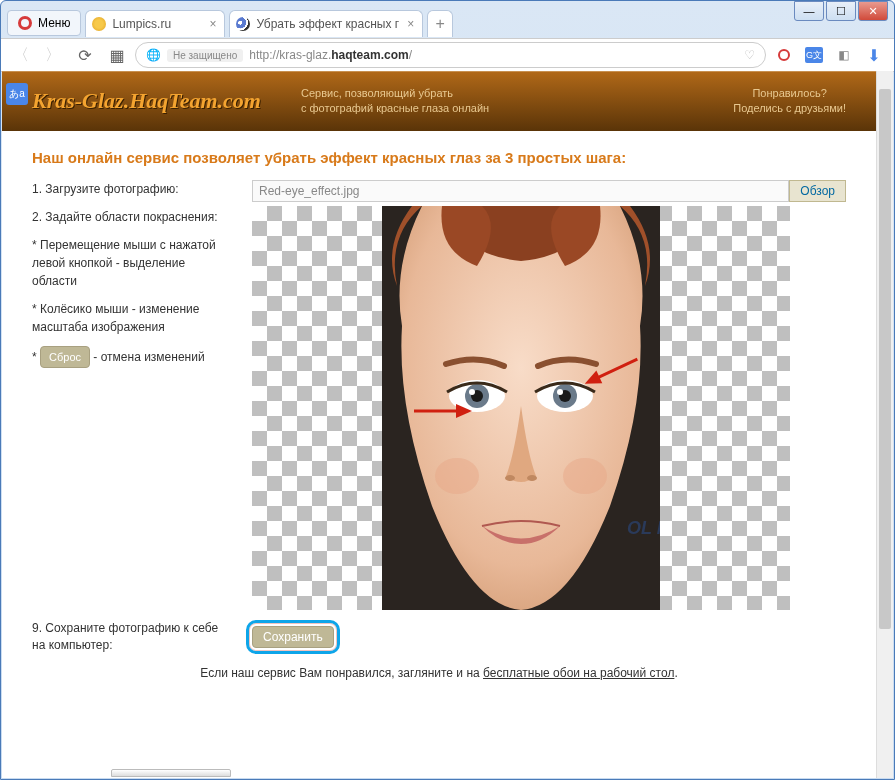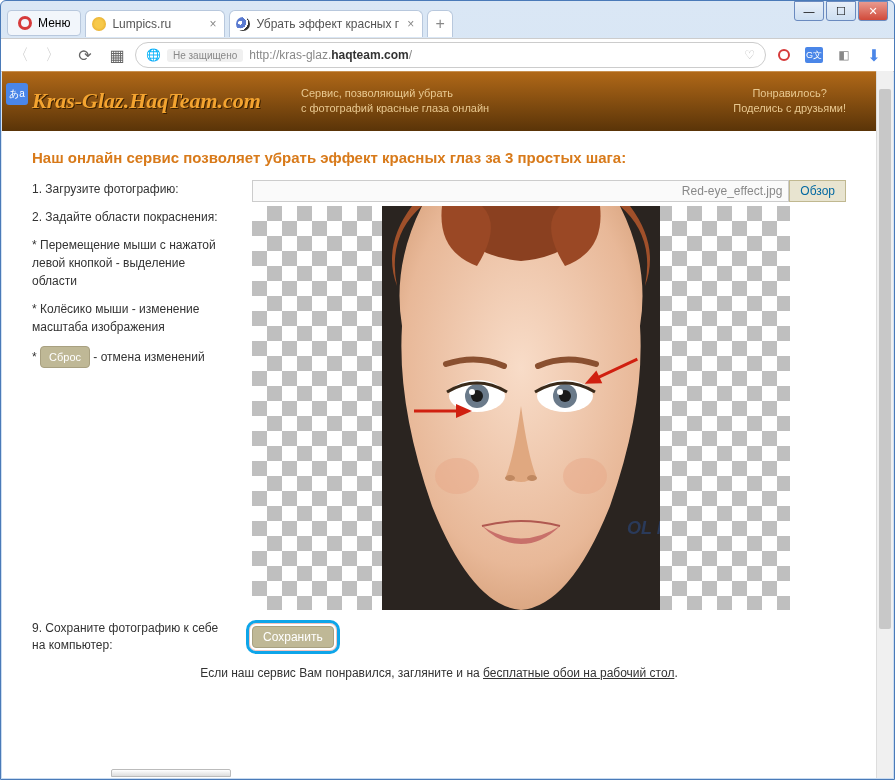--- a/index.html
+++ b/index.html
@@ -54,21 +54,21 @@
 .site-header .share { margin-left: auto; font-size: 11px; text-align: center; color: #e8c890; line-height:1.4; }
 
 .page { background: #fff; padding: 18px 30px 10px; }
 .page h2 { color: #d87a1a; font-size: 15px; font-weight: bold; margin-bottom: 14px; }
 .cols { display: flex; gap: 20px; }
 .sidebar { width: 200px; font-size: 12px; color: #333; line-height: 1.5; }
 .sidebar p { margin-bottom: 10px; }
 .reset-btn { display: inline-block; background: #bfb896; color: #fff; border: 1px solid #a8a080; border-radius: 4px; padding: 2px 8px; font-size: 11px; }
 .main-col { flex: 1; }
 .file-row { display: flex; margin-bottom: 4px; }
-.file-input { flex: 1; border: 1px solid #ccc; background: #fafafa; padding: 3px 6px; font-size: 12px; color: #888; text-align: right; }
+.file-input { flex: 1; border: 1px solid #ccc; background: #fafafa; padding: 3px 6px; font-size: 12px; color: #888; }
 .browse-btn { background: #e8e4d0; border: 1px solid #c0b890; padding: 3px 10px; font-size: 12px; color:#0369a1; }
 
 
 .canvas { width: 538px; height: 404px; position: relative;
   background-image:
     linear-gradient(45deg, #bfbfbf 25%, transparent 25%, transparent 75%, #bfbfbf 75%),
     linear-gradient(45deg, #bfbfbf 25%, transparent 25%, transparent 75%, #bfbfbf 75%);
   background-size: 30px 30px;
   background-position: 0 0, 15px 15px;
   background-color: #fff;

